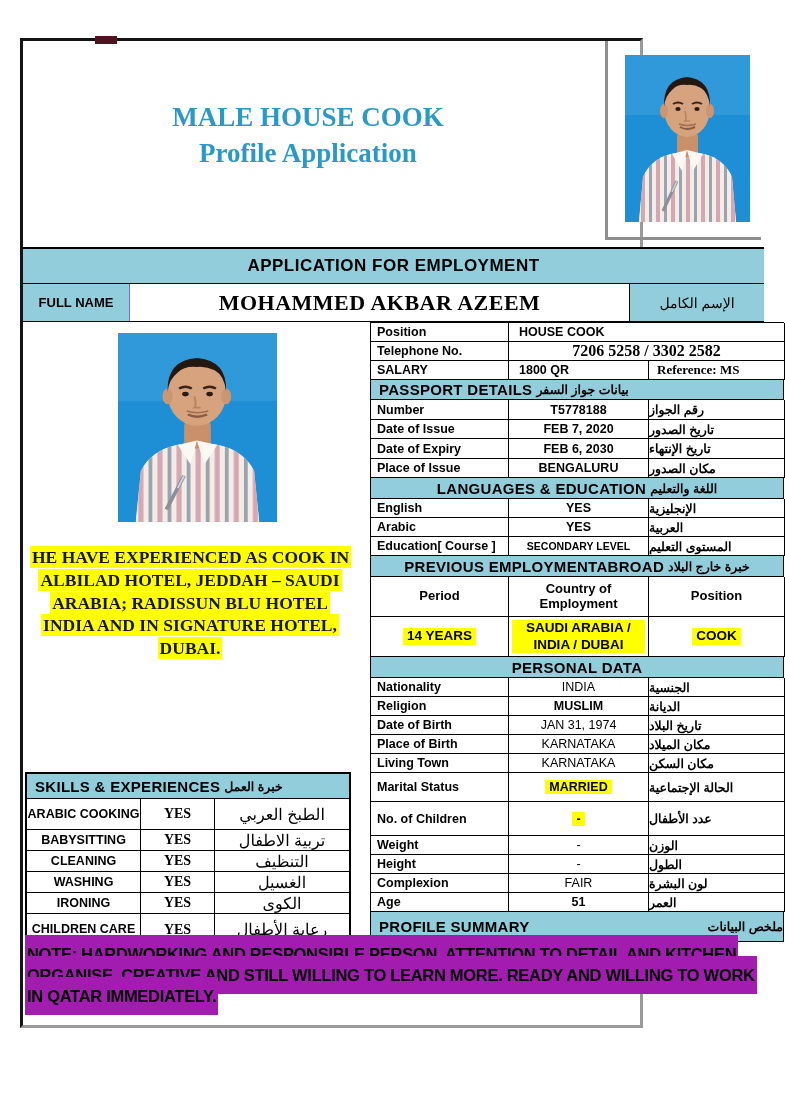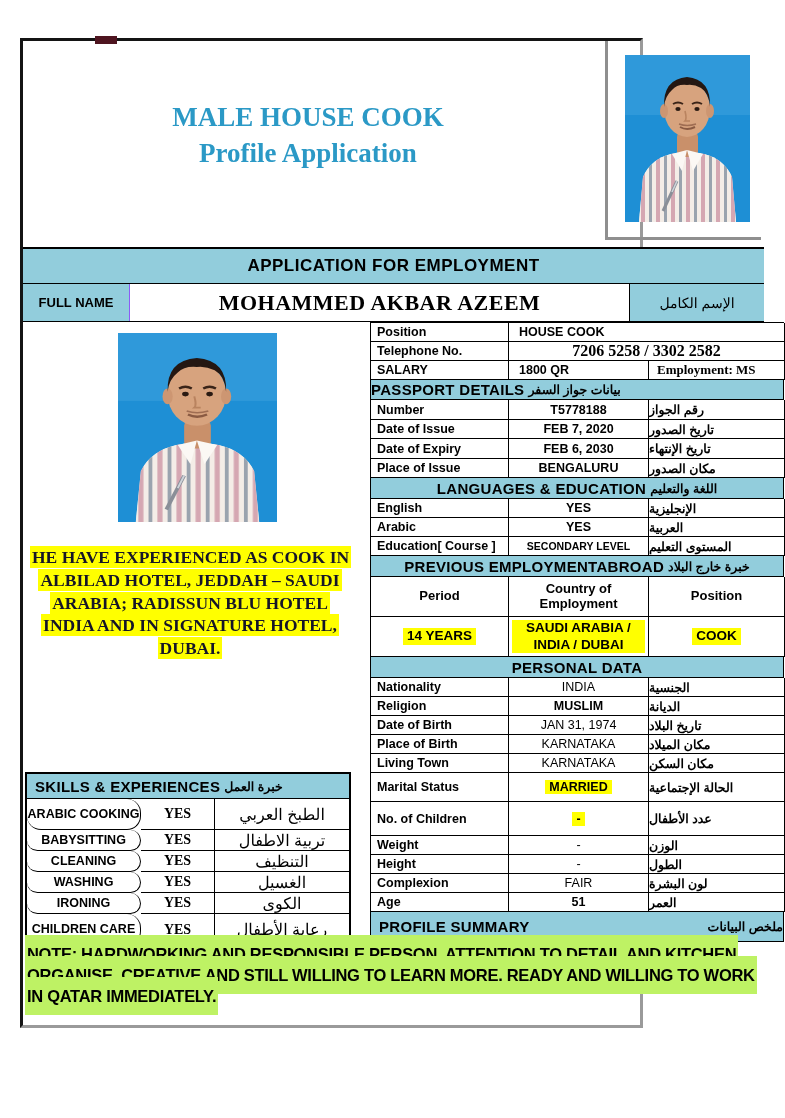--- a/index.html
+++ b/index.html
@@ -42,21 +42,21 @@
   .cell-label{padding-left:6px;font-weight:bold;font-size:12.5px;}
   .cell-value{justify-content:center;font-size:12.5px;text-align:center;}
   .cell-ar{justify-content:flex-end;padding-right:8px;font-weight:bold;font-size:12.5px;direction:rtl;}
   .v-bold{font-weight:bold;}
   .v-serif{font-family:"Liberation Serif",serif;font-weight:bold;font-size:16px;}
   .v-small{font-weight:bold;font-size:10.5px;}
   .ref-serif{font-family:"Liberation Serif",serif;font-weight:bold;font-size:13px;justify-content:flex-start;padding-left:8px;}
   .hl{background:#ffff00;padding:0 4px;}
   .sec-head{display:flex;align-items:center;background:#92cddc;border-right:1px solid #000;border-bottom:1px solid #000;
             box-sizing:border-box;font-weight:bold;}
-  .sec-left{justify-content:flex-start;}
+  .sec-left{justify-content:flex-start;padding-left:8px;}
   .sec-center{justify-content:center;}
   .sec-between{justify-content:space-between;padding:0 0 0 8px;}
   .sec-en{font-size:15px;letter-spacing:.3px;}
   .sec-ar{font-size:12.5px;margin-left:4px;}
   .emp-head{justify-content:center;text-align:center;font-weight:bold;font-size:13px;line-height:1.15;}
   .emp-val{justify-content:center;text-align:center;font-weight:bold;font-size:13.5px;line-height:1.2;}
 
   
   .exp-text{left:7px;top:505px;width:320px;text-align:center;
             font-family:"Liberation Serif",serif;font-weight:bold;font-size:17.5px;line-height:1.3;color:#151528;}
@@ -64,27 +64,27 @@
 
   .stable{left:2px;top:731px;width:326px;box-sizing:border-box;border:2px solid #000;background:#fff;}
   .shead{display:flex;align-items:center;background:#92cddc;border-bottom:1px solid #000;height:25px;
          box-sizing:border-box;padding-left:8px;font-weight:bold;}
   .srow{display:grid;grid-template-columns:114px 74px auto;box-sizing:border-box;}
   .srow>div{border-right:1px solid #000;border-bottom:1px solid #000;box-sizing:border-box;
             display:flex;align-items:center;justify-content:center;text-align:center;}
   .srow>div:last-child{border-right:none;}
   .srow.last>div{border-bottom:none;}
   .sh31{height:31px;} .sh21{height:21px;}
-  .s-name{font-weight:bold;font-size:12.5px;line-height:1.15;border-radius:14px;}
+  .s-name{font-weight:bold;font-size:12.5px;line-height:1.15;}
   .s-yes{font-family:"Liberation Serif",serif;font-weight:bold;font-size:14px;}
   .s-ar{font-weight:normal;font-size:16px;direction:rtl;}
 
   
   .note{left:2px;top:903px;width:739px;font-weight:bold;font-size:16.5px;letter-spacing:-0.3px;line-height:1.28;text-align:left;}
-  .note span{background:#bef264;padding:10px 2px;-webkit-box-decoration-break:clone;box-decoration-break:clone;}
+  .note span{background:#a21caf;padding:10px 2px;-webkit-box-decoration-break:clone;box-decoration-break:clone;}
 </style>
 </head>
 <body>
 
 <svg width="0" height="0" style="position:absolute" aria-hidden="true">
   <defs>
     <pattern id="shirtStripes" width="15" height="10" patternUnits="userSpaceOnUse">
       <rect width="15" height="10" fill="#f4ede7"></rect>
       <rect x="1" width="4" height="10" fill="#d5a7b2"></rect>
       <rect x="9" width="3" height="10" fill="#9aa3ae"></rect>
@@ -157,21 +157,21 @@
         <div class="cell-label">Position</div>
         <div class="cell-value v-bold" style="grid-column:2/4;justify-content:flex-start;padding-left:10px;">HOUSE COOK</div>
       </div>
       <div class="trow h19">
         <div class="cell-label">Telephone No.</div>
         <div class="cell-value v-serif" style="grid-column:2/4;">7206 5258 / 3302 2582</div>
       </div>
       <div class="trow h19">
         <div class="cell-label">SALARY</div>
         <div class="cell-value v-bold" style="justify-content:flex-start;padding-left:10px;">1800 QR</div>
-        <div class="cell-value ref-serif">Employment: MS</div>
+        <div class="cell-value ref-serif">Reference: MS</div>
       </div>
 
       <div class="sec-head sec-left h20">
         <span class="sec-en">PASSPORT DETAILS</span>
         <span class="sec-ar">بيانات جواز السفر</span>
       </div>
 
       <div class="trow h20">
         <div class="cell-label">Number</div>
         <div class="cell-value v-bold">T5778188</div>

